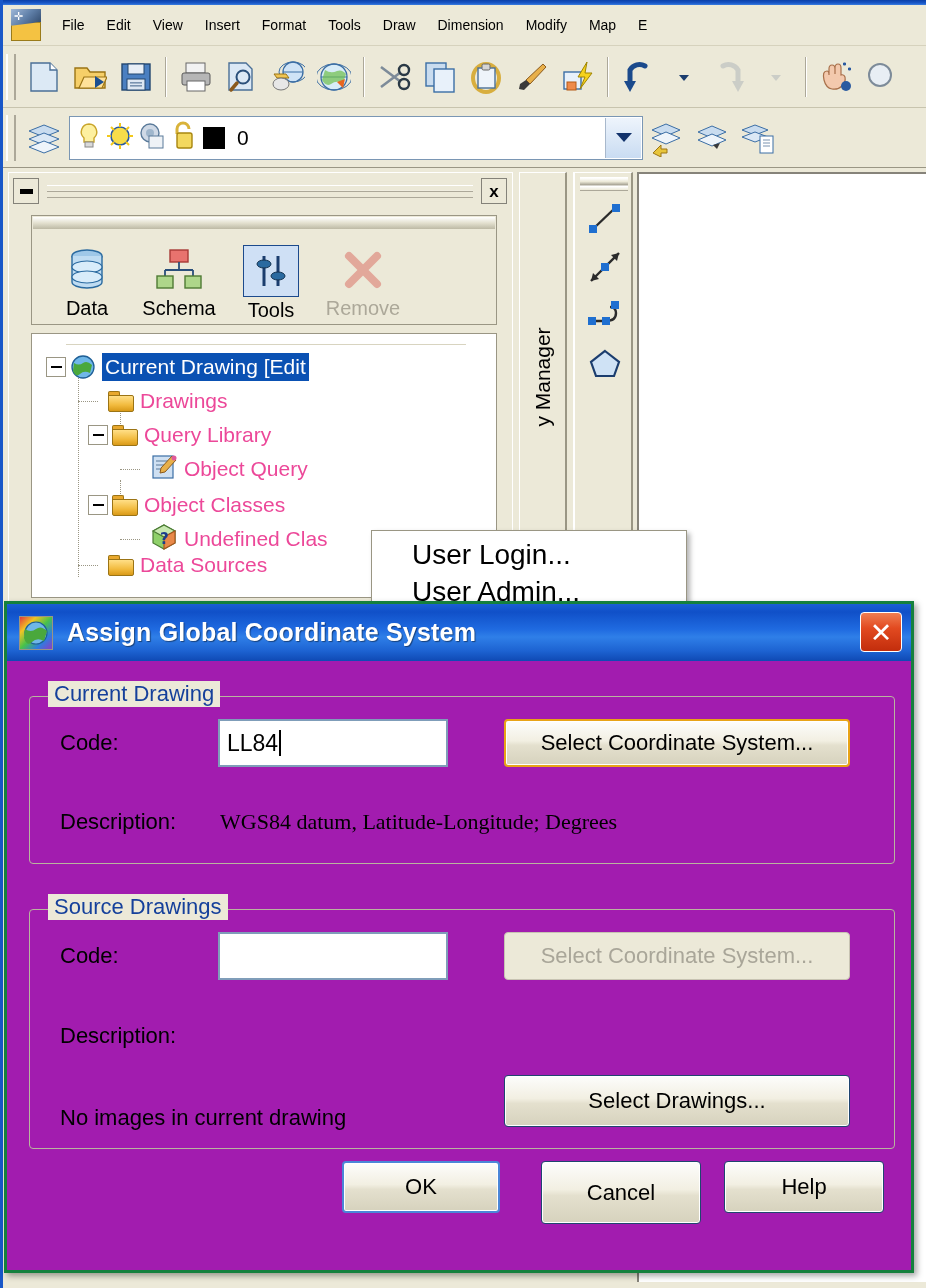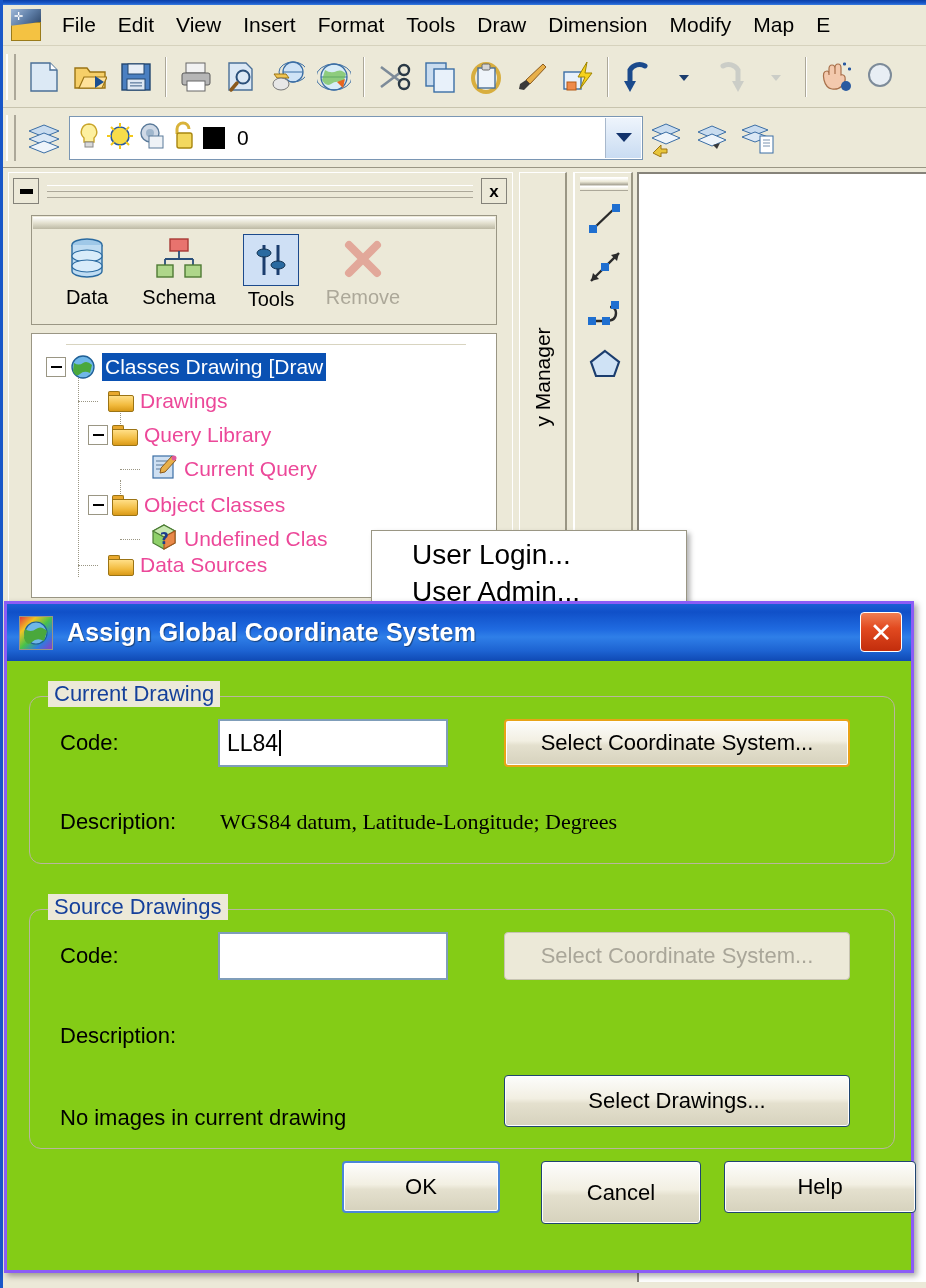--- a/index.html
+++ b/index.html
@@ -45,21 +45,21 @@
     position: absolute; left: 2px; top: 14px; width: 30px; height: 19px;
     background: #f4c242;
     clip-path: polygon(0 100%, 0 20%, 100% 0, 100% 100%);
     border: 1px solid #9a7b1a;
   }
   .app-icon .dots {
     position: absolute; left: 5px; top: 3px; width: 12px; height: 12px;
     color: #fff; font-size: 11px; line-height: 11px;
   }
   .menuitem {
-    font-size: 21px; color: #000; padding: 2px 11px;
+    font-size: 14px; color: #000; padding: 2px 11px;
     white-space: nowrap; cursor: default;
   }
 
   
   .toolbar1 {
     position: absolute; left: 3px; top: 46px; width: 923px; height: 62px;
     background: #ece9d8;
     display: flex; align-items: center;
     border-bottom: 1px solid #c8c4ae;
   }
@@ -147,21 +147,21 @@
     position: absolute; left: 22px; top: 42px; width: 466px; height: 110px;
     background: #ece9d8;
     border: 1px solid #9a9684;
   }
   .tp-toolstrip .tsgrip {
     position: absolute; left: 1px; top: 1px; right: 1px; height: 12px;
     background: linear-gradient(to bottom, #ffffff 0%, #e3e0cf 50%, #bdb9a5 100%);
   }
   .tp-tools {
     position: absolute; left: 1px; top: 14px; right: 1px; bottom: 1px;
-    display: flex; align-items: flex-start; padding-left: 8px; padding-top: 4px;
+    display: flex; align-items: flex-start; padding-left: 8px; padding-top: 15px;
   }
   .tp-tool {
     width: 92px; text-align: center; cursor: default;
   }
   .tp-tool .ic { height: 50px; display: flex; align-items: center; justify-content: center; }
   .tp-tool .lb { font-size: 20px; color: #000; margin-top: 2px; }
   .tp-tool.disabled .lb { color: #aca899; }
   .tp-tool.sel .ic {
     background: #cfe0f5; border: 1px solid #1c4a8c;
     width: 56px; height: 52px; margin: 0 auto;
@@ -247,22 +247,22 @@
     border-top: 2px solid #86837a;
   }
   .canvas-shadowtop {
     position: absolute; left: 630px; top: 0px; width: 296px; height: 6px;
     background: #ece9d8;
   }
 
   
   .dialog {
     position: absolute; left: 4px; top: 601px; width: 910px; height: 672px;
-    background: #84cc16;
-    border: 3px solid #8b5cf6;
+    background: #a21caf;
+    border: 3px solid #15803d;
     box-shadow: 3px 3px 6px rgba(0,0,0,.35);
   }
   .dlg-title {
     position: absolute; left: 0; top: 0; right: 0; height: 57px;
     background: linear-gradient(to bottom,
       #1a5fd4 0%, #1050c8 14%, #1f6ae0 44%, #2f7fe8 58%,
       #1d63d2 82%, #0f49b4 100%);
     display: flex; align-items: center;
   }
   .dlg-ficon {
@@ -280,21 +280,21 @@
     background: linear-gradient(to bottom, #f07e52 0%, #e24a20 40%, #c22d0c 100%);
     border: 1px solid #ffffff; border-radius: 4px;
     display: flex; align-items: center; justify-content: center;
     color: #ffffff; font-size: 27px; font-weight: bold; line-height: 1;
     font-family: "DejaVu Sans", sans-serif;
   }
 
   .groupbox {
     position: absolute;
     border: 1px solid #b9b59e;
-    border-radius: 12px;
+    border-radius: 4px;
   }
   .gb-legend {
     position: absolute; left: 18px; top: -16px;
     background: #ece9d8; padding: 0 6px;
     font-size: 22px; color: #15409b;
   }
   .dlg-label { position: absolute; font-size: 22px; color: #000; }
   .dlg-value { position: absolute; font-size: 22px; color: #000; }
 
   .textbox {
@@ -644,21 +644,21 @@
         <div class="treerow" style="left:14px; top:16px;">
           <div class="tw-box">
               <i></i>
             </div>
           <span class="globe-ic">
             <svg width="26" height="26" viewBox="0 0 26 26">
               <circle cx="13" cy="13" r="11" fill="#6fb7e8" stroke="#1f5f96" stroke-width="1.3"></circle>
               <path d="M4 9 q5 3 9 0 q4 -3 9 2 l-2 8 q-6 -3 -10 1 q-4 4 -7 -3 z" fill="#4aa83c"></path>
             </svg>
           </span>
-          <span class="tw-label sel">Classes Drawing [Draw</span>
+          <span class="tw-label sel">Current Drawing [Edit</span>
         </div>
 
         <div class="treerow" style="left:56px; top:50px;">
           <span class="dotted-h" style="left:-10px; top:17px; width:20px;"></span>
           <span style="width:20px"></span>
           <span class="folder">
               <span class="tab"></span>
               <span class="body"></span>
             </span>
           <span class="tw-label">Drawings</span>
@@ -679,21 +679,21 @@
           <span class="dotted-h" style="left:-10px; top:17px; width:20px;"></span>
           <span style="width:20px"></span>
           <span>
             <svg width="28" height="26" viewBox="0 0 28 26">
               <rect x="3" y="2" width="20" height="22" fill="#cfe0f2" stroke="#3b6ea5" stroke-width="1.2"></rect>
               <path d="M6 7 h12 M6 11 h12 M6 15 h8" stroke="#5a7a9a"></path>
               <path d="M22 2 l4 4 l-11 12 l-5 1 l1 -5 z" fill="#e8b04a" stroke="#8a5a1e"></path>
               <circle cx="24" cy="4" r="2.5" fill="#e05a9a"></circle>
             </svg>
           </span>
-          <span class="tw-label">Current Query</span>
+          <span class="tw-label">Object Query</span>
         </div>
 
         <div class="treerow" style="left:56px; top:154px;">
           <div class="tw-box">
               <i></i>
             </div>
           <span class="folder">
               <span class="tab"></span>
               <span class="body"></span>
             </span>
@@ -829,17 +829,17 @@
       <div class="dlg-label" style="left:30px; top:113px;">Description:</div>
       <div class="dlg-value" style="left:190px; top:113px;"></div>
 
       <div class="dlg-label" style="left:30px; top:195px;">No images in current drawing</div>
 
       <div class="btn" style="left:474px; top:165px; width:346px; height:52px;">Select Drawings...</div>
     </div>
 
     <div class="btn default" style="left:335px; top:557px; width:158px; height:52px;">OK</div>
     <div class="btn" style="left:534px; top:557px; width:160px; height:63px;">Cancel</div>
-    <div class="btn" style="left:717px; top:557px; width:192px; height:52px;">Help</div>
+    <div class="btn" style="left:717px; top:557px; width:160px; height:52px;">Help</div>
 
   </div>
 
 </div>
 
 </body></html>

